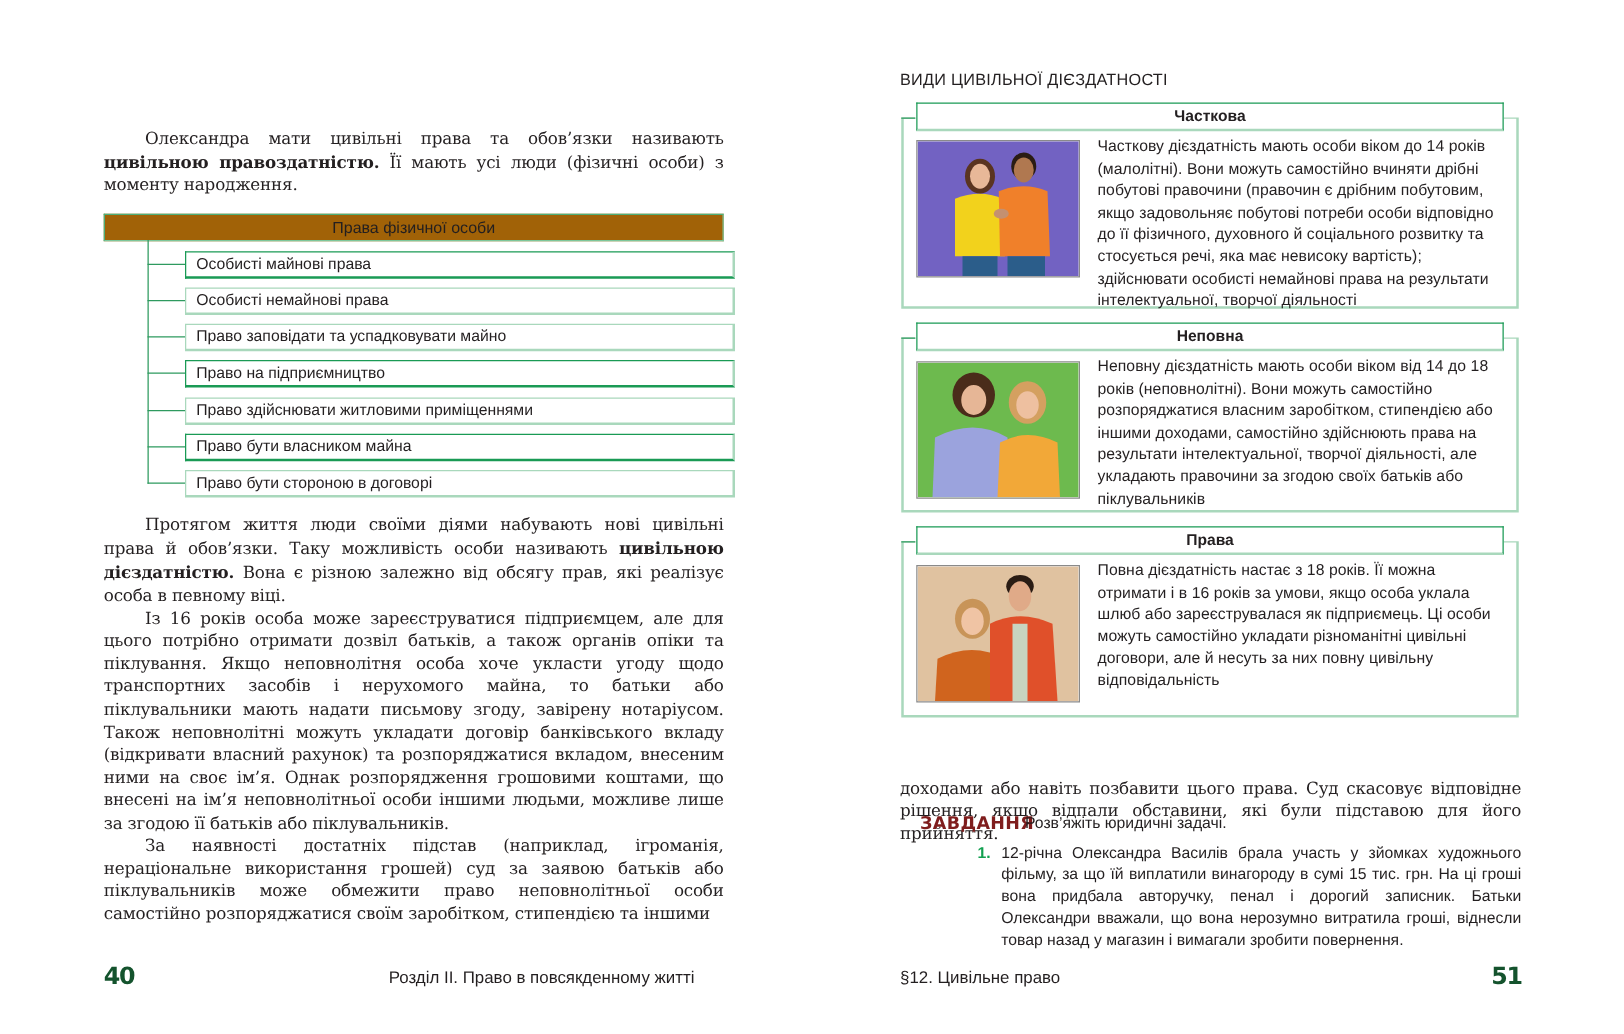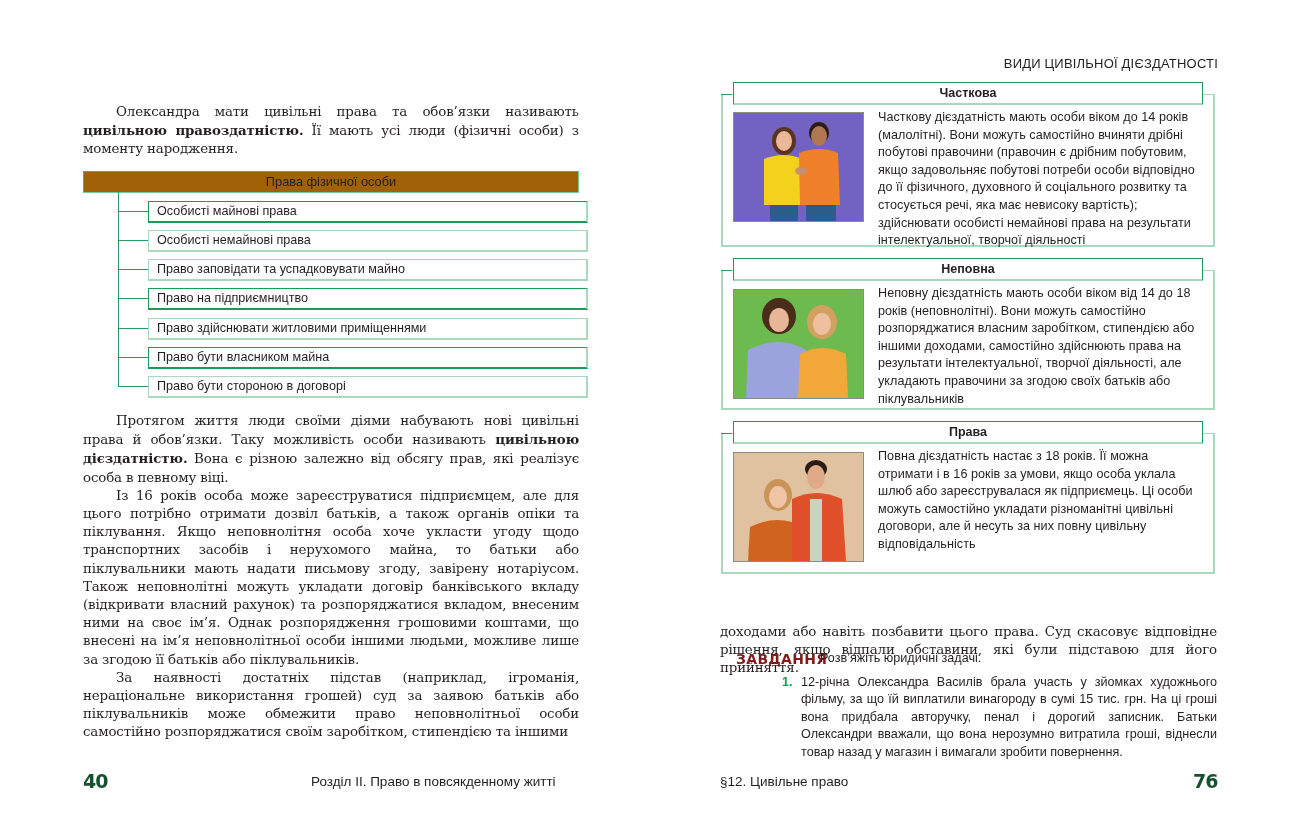--- a/index.html
+++ b/index.html
@@ -44,21 +44,21 @@
   }
   .diagram .item.dark { border-color: #a9d8bc; border-bottom-color: #1a9a55; border-left-color: #1a9a55; border-top-color:#1a9a55; }
   .diagram .branch { position: absolute; left: 35px; width: 30px; height: 1px; background: #2e9a5f; }
 
   .body-left { position: absolute; left: 83px; top: 412px; width: 496px; }
 
   .footer-num { position: absolute; top: 770px; font-family: "DejaVu Sans", sans-serif; font-weight: bold; font-size: 19px; color: #14532d; letter-spacing: -1px; }
   .footer-text { position: absolute; top: 774px; font-family: "Liberation Sans", sans-serif; font-size: 13.5px; color: #231f20; }
 
   
-  .types-title { position: absolute; left: 720px; top: 56px; width: 498px; text-align: right; font-family: "Liberation Sans", sans-serif; font-size: 13px; letter-spacing: 0.2px; }
+  .types-title { position: absolute; left: 720px; top: 56px; width: 498px; text-align: left; font-family: "Liberation Sans", sans-serif; font-size: 13px; letter-spacing: 0.2px; }
 
   .type-card { position: absolute; left: 721px; width: 494px; }
   .type-card .frame {
     position: absolute; left: 0; top: 12px; right: 0; bottom: 0;
     border: 2px solid #a9d8bc; border-top-width: 1px; border-right-width: 2px;
   }
   .type-card .frame::before { content: ""; position: absolute; left: -2px; top: -1px; width: 11px; height: 1px; background: #2e9a5f; }
   .type-card .label {
     position: absolute; left: 12px; top: 0; width: 468px; height: 20px;
     background: #fff; border: 1px solid #1a9a55; border-bottom: 2px solid #a9d8bc; border-right: 1px solid #1a9a55;
@@ -196,14 +196,14 @@
     <span class="task-label">ЗАВДАННЯ</span>
     <span class="task-instr">Розв’яжіть юридичні задачі.</span>
   </div>
 
   <div class="task-item">
     <span class="n">1.</span>
     <span>12-річна Олександра Василів брала участь у зйомках художнього фільму, за що їй виплатили винагороду в сумі 15 тис. грн. На ці гроші вона придбала авторучку, пенал і дорогий записник. Батьки Олександри вважали, що вона нерозумно витратила гроші, віднесли товар назад у магазин і вимагали зробити повернення.</span>
   </div>
 
   <div class="footer-text" style="left:720px">§12. Цивільне право</div>
-  <div class="footer-num" style="left:1193px">76</div>
+  <div class="footer-num" style="left:1193px">51</div>
 </div>
 
 </body></html>

